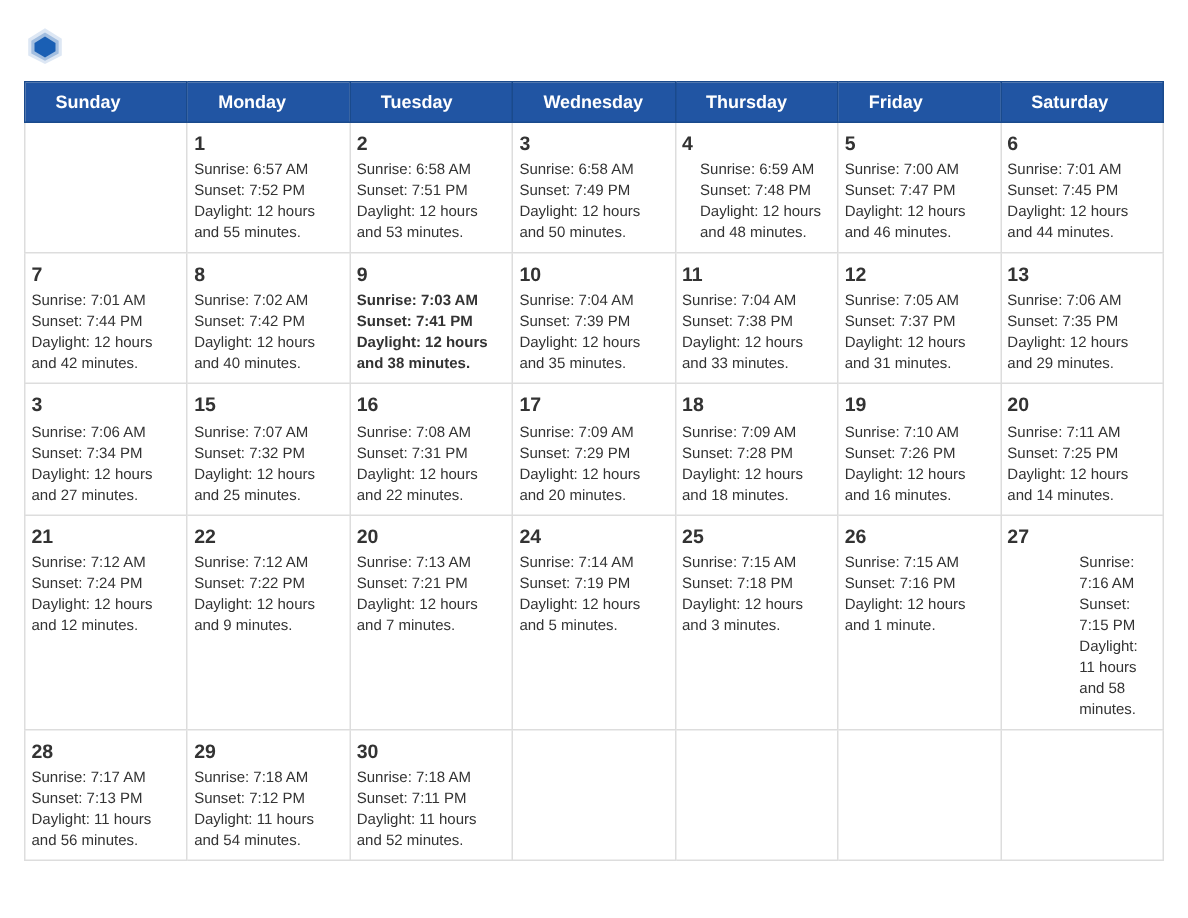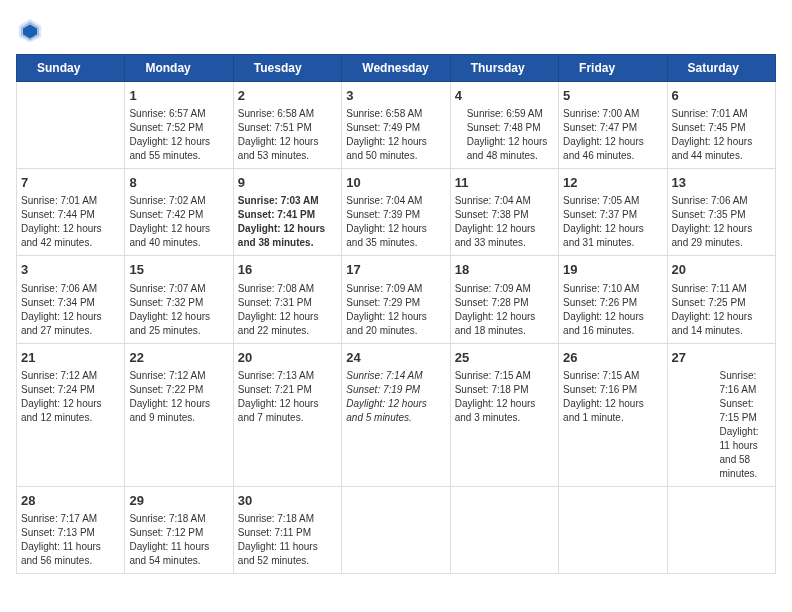--- a/index.html
+++ b/index.html
@@ -280,21 +280,21 @@
         </td>
         <td>
           <span class="day-num">20</span>
           <div class="day-info" style="white-space: pre-line;">Sunrise: 7:13 AM
 Sunset: 7:21 PM
 Daylight: 12 hours
 and 7 minutes.</div>
         </td>
         <td>
           <span class="day-num">24</span>
-          <div class="day-info" style="white-space: pre-line; font-style: italic;">Sunrise: 7:14 AM
+          <div class="day-info" style="white-space: pre-line;">Sunrise: 7:14 AM
 Sunset: 7:19 PM
 Daylight: 12 hours
 and 5 minutes.</div>
         </td>
         <td>
           <span class="day-num">25</span>
           <div class="day-info" style="white-space: pre-line;">Sunrise: 7:15 AM
 Sunset: 7:18 PM
 Daylight: 12 hours
 and 3 minutes.</div>

